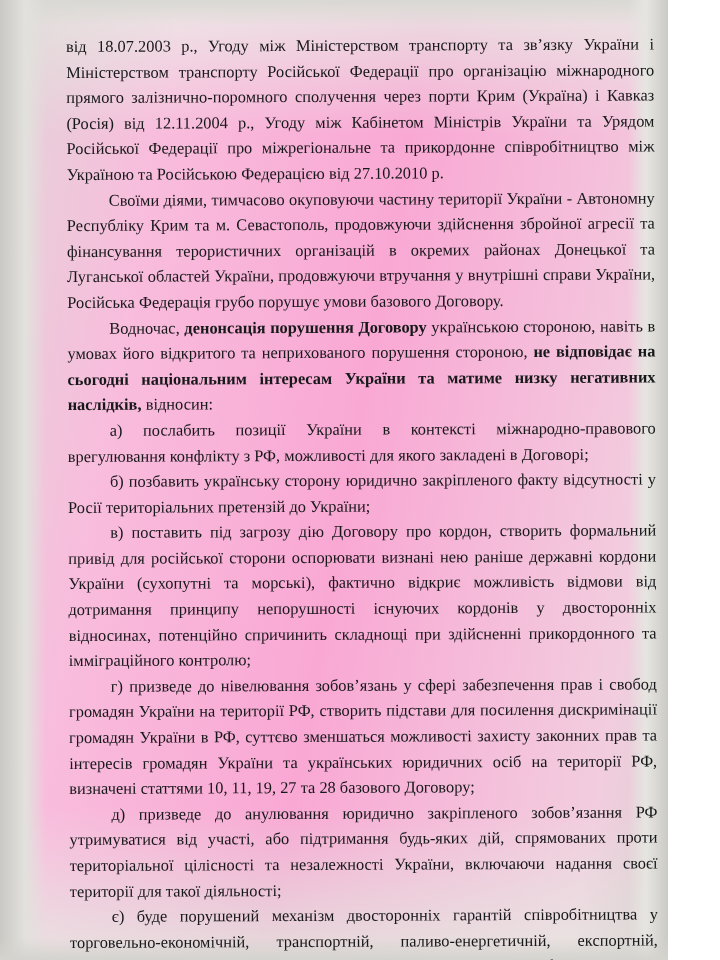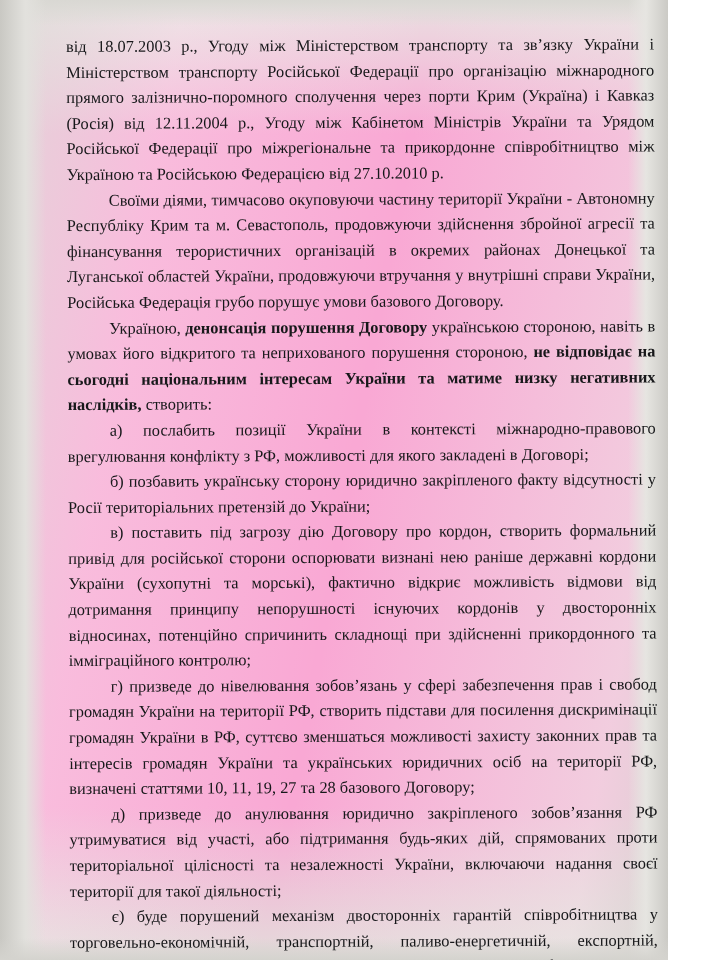--- a/index.html
+++ b/index.html
@@ -83,21 +83,21 @@
 <div class="page">
   <div class="paper-shade"></div>
   <div class="edge-top"></div>
   <div class="edge-left"></div>
   <div class="edge-right"></div>
   <div class="edge-bottom"></div>
 
   <div class="doc-body skew" id="doc-body">
       <p class="para"><span>від 18.07.2003 р., Угоду між Міністерством транспорту та зв’язку України і Міністерством транспорту Російської Федерації про організацію міжнародного прямого залізнично-поромного сполучення через порти Крим (Україна) і Кавказ (Росія) від 12.11.2004 р., Угоду між Кабінетом Міністрів України та Урядом Російської Федерації про міжрегіональне та прикордонне співробітництво між Україною та Російською Федерацією від 27.10.2010 р.</span></p>
       <p class="para indent"><span>Своїми діями, тимчасово окуповуючи частину території України - Автономну Республіку Крим та м. Севастополь, продовжуючи здійснення збройної агресії та фінансування терористичних організацій в окремих районах Донецької та Луганської областей України, продовжуючи втручання у внутрішні справи України, Російська Федерація грубо порушує умови базового Договору.</span></p>
-      <p class="para indent"><span>Україною, </span><span class="b">денонсація порушення Договору</span><span> українською стороною, навіть в умовах його відкритого та неприхованого порушення стороною, </span><span class="b">не відповідає на сьогодні національним інтересам України та матиме низку негативних наслідків,</span><span> створить:</span></p>
+      <p class="para indent"><span>Водночас, </span><span class="b">денонсація порушення Договору</span><span> українською стороною, навіть в умовах його відкритого та неприхованого порушення стороною, </span><span class="b">не відповідає на сьогодні національним інтересам України та матиме низку негативних наслідків,</span><span> відносин:</span></p>
       <p class="para indent"><span>а) послабить позиції України в контексті міжнародно-правового врегулювання конфлікту з РФ, можливості для якого закладені в Договорі;</span></p>
       <p class="para indent"><span>б) позбавить українську сторону юридично закріпленого факту відсутності у Росії територіальних претензій до України;</span></p>
       <p class="para indent"><span>в) поставить під загрозу дію Договору про кордон, створить формальний привід для російської сторони оспорювати визнані нею раніше державні кордони України (сухопутні та морські), фактично відкриє можливість відмови від дотримання принципу непорушності існуючих кордонів у двосторонніх відносинах, потенційно спричинить складнощі при здійсненні прикордонного та імміграційного контролю;</span></p>
       <p class="para indent"><span>г) призведе до нівелювання зобов’язань у сфері забезпечення прав і свобод громадян України на території РФ, створить підстави для посилення дискримінації громадян України в РФ, суттєво зменшаться можливості захисту законних прав та інтересів громадян України та українських юридичних осіб на території РФ, визначені статтями 10, 11, 19, 27 та 28 базового Договору;</span></p>
       <p class="para indent"><span>д) призведе до анулювання юридично закріпленого зобов’язання РФ утримуватися від участі, або підтримання будь-яких дій, спрямованих проти територіальної цілісності та незалежності України, включаючи надання своєї території для такої діяльності;</span></p>
       <p class="para indent"><span>є) буде порушений механізм двосторонніх гарантій співробітництва у торговельно-економічній, транспортній, паливо-енергетичній, експортній, правовій, аварійно-рятувальній, культурно-гуманітарній та інших сферах, з питань відносин власності, а також відповідні механізми двосторонніх консультацій;</span></p>
     </div>
 </div>
 
 </body></html>

